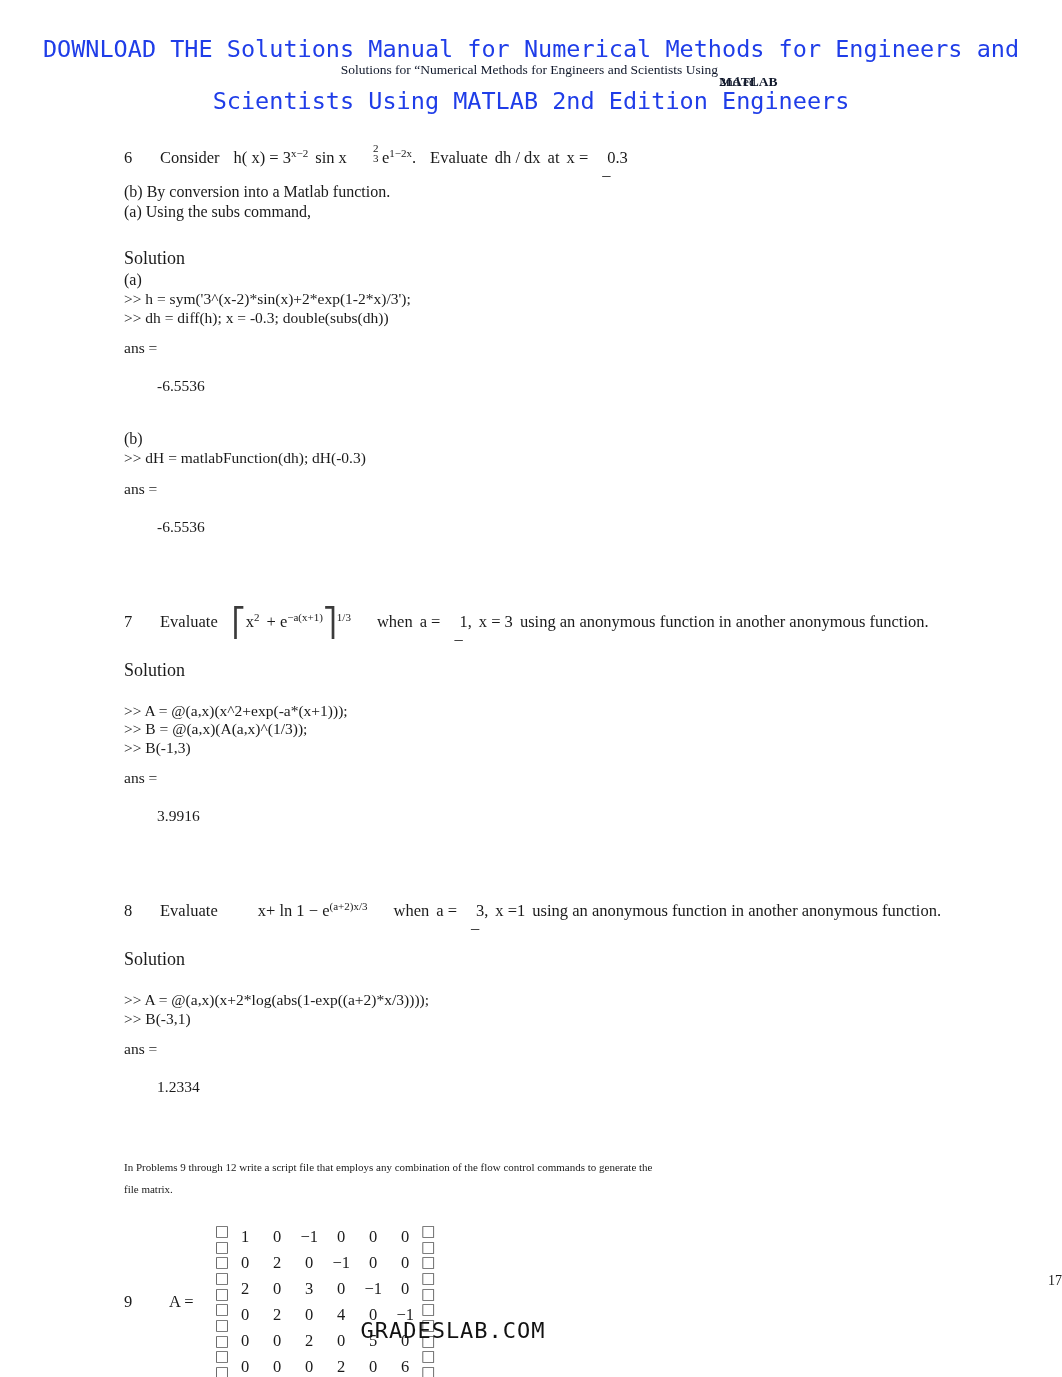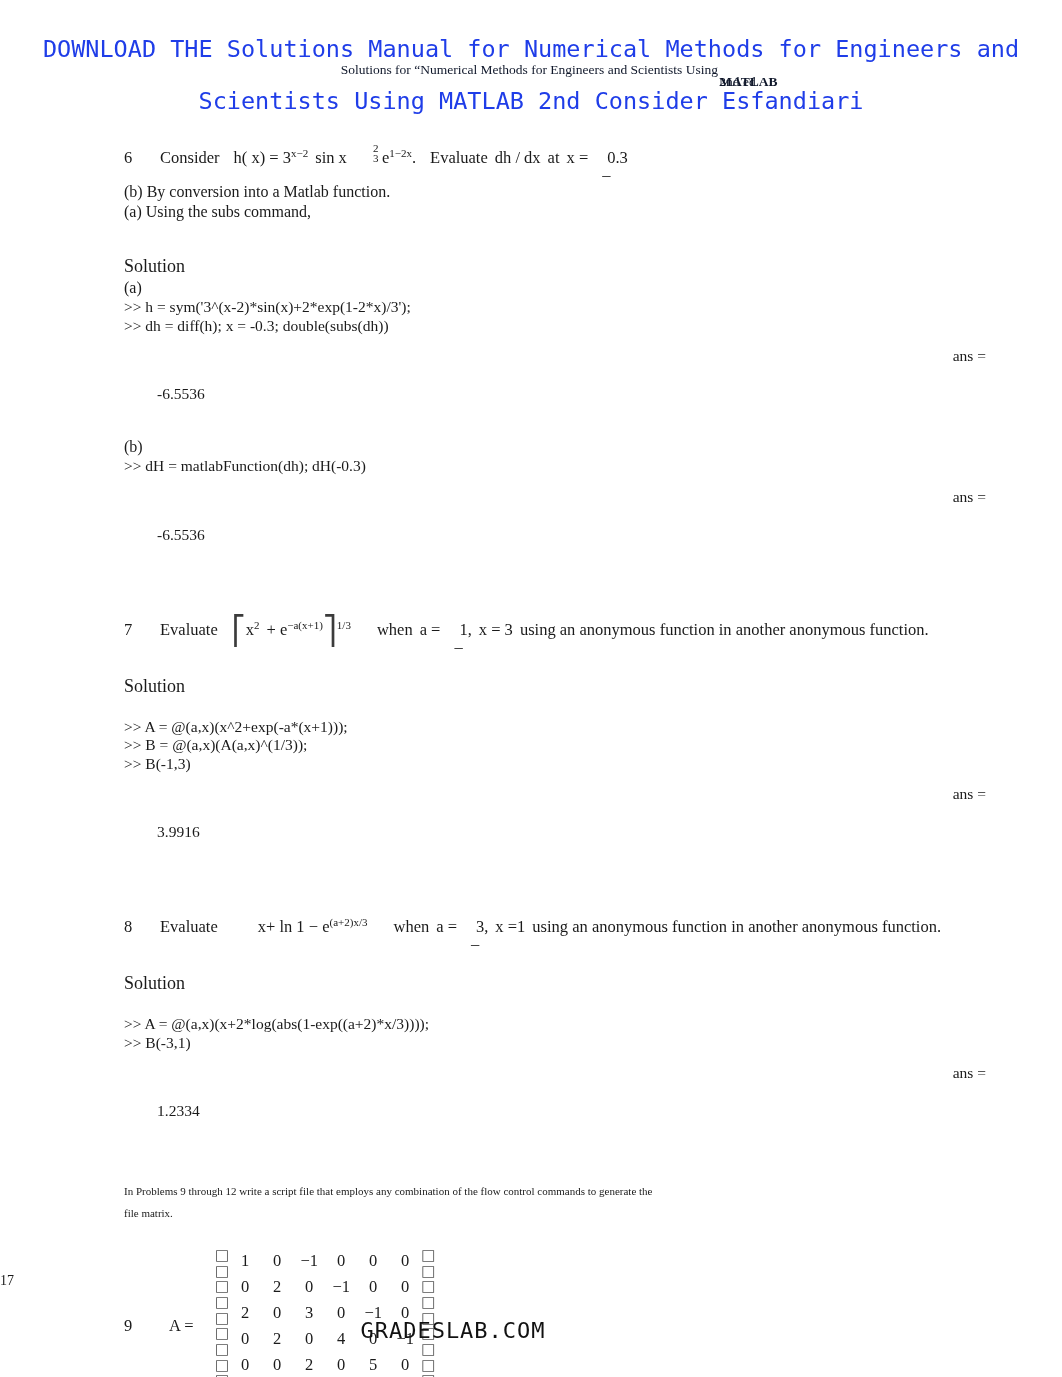--- a/index.html
+++ b/index.html
@@ -128,35 +128,34 @@
   }
   .ovmin > span {
     position: absolute;
     left: 0;
     top: 0;
   }
 
   .sol {
     font-size: 18px;
     line-height: 24px;
-    margin-top: 32px;
+    margin-top: 24px;
   }
   .part {
     font-size: 16px;
     line-height: 20px;
   }
   .code {
     font-size: 15.5px;
     line-height: 18.5px;
     white-space: pre;
   }
   .ansline {
     font-size: 15.5px;
     line-height: 18px;
-    text-align: right;
   }
   .ansval {
     font-size: 15.5px;
     line-height: 18px;
     padding-left: 33px;
   }
   .para {
     font-size: 11px;
     line-height: 22px;
   }
@@ -203,42 +202,42 @@
     align-items: center;
   }
   .mgrid > div { font-size: 16.5px; }
 
   
   .pageno {
     position: absolute;
     left: 0;
     top: 1273px;
     width: 1062px;
-    text-align: left;
+    text-align: right;
     font-size: 14px;
     color: #1a1a1a;
   }
   .brandfoot {
     position: absolute;
     left: 0;
     top: 1318px;
     width: 906px;
     text-align: center;
     font-family: "DejaVu Sans Mono", monospace;
     font-size: 22px;
     letter-spacing: 1px;
     color: #111111;
   }
 </style>
 </head>
 <body>
 
 <div class="promo">
   <div>DOWNLOAD THE Solutions Manual for Numerical Methods for Engineers and</div>
-  <div>Scientists Using MATLAB 2nd Consider Esfandiari</div>
+  <div>Scientists Using MATLAB 2nd Edition Engineers</div>
 </div>
 
 <div class="runhead">
   <span>Solutions for “Numerical Methods for Engineers and Scientists Using </span><span class="overlap"><span class="ov-b">MATLAB</span><span class="ov-a">2nd ed</span></span>
 </div>
 
 <div class="page">
 <div class="col">
 
   <div class="blk">

